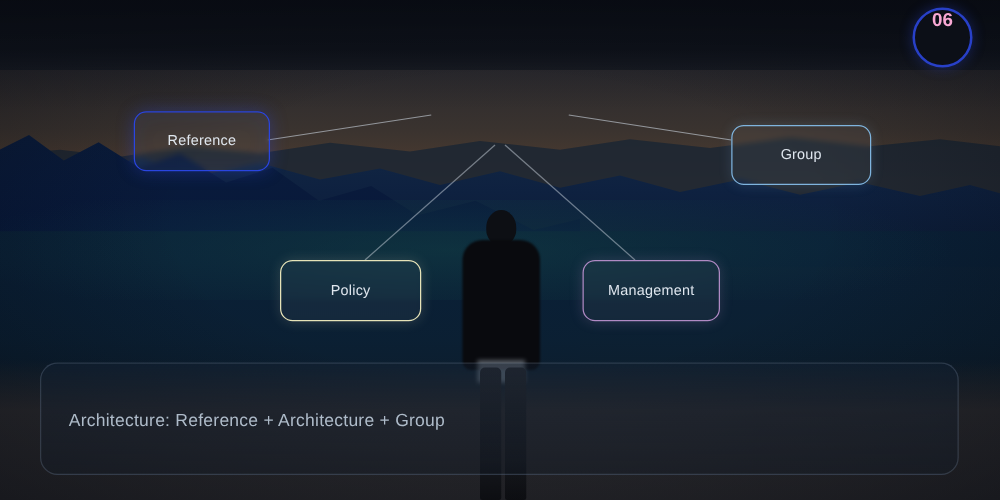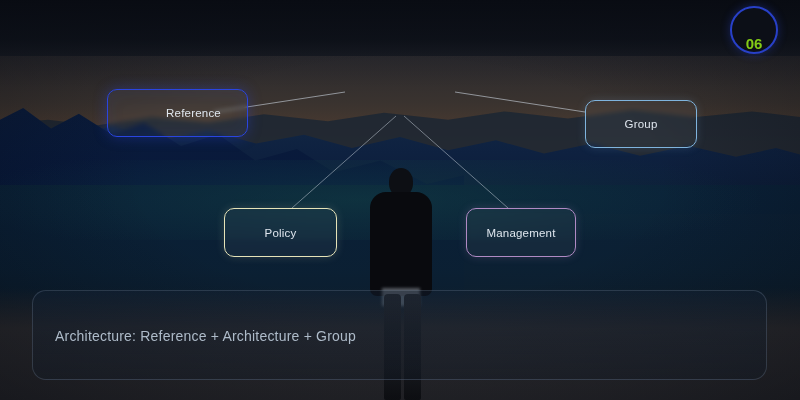--- a/index.html
+++ b/index.html
@@ -151,22 +151,22 @@
     color: #d6dde6;
     font-size: 13.5px;
     letter-spacing: .25px;
   }
   .page-badge {
     position: absolute; right: 22px; top: 6px;
     width: 44px; height: 44px;
     border-radius: 50%;
     border: 2px solid #2840c8;
     background: #0c0f17;
-    display: flex; align-items: flex-end; justify-content: center;
-    color: #84cc16;
+    display: flex; align-items: flex-start; justify-content: center;
+    color: #f9a8d4;
     font-size: 15px;
     font-weight: bold;
     box-shadow: 0 0 10px rgba(40,64,200,.4);
   }
 
   
   .diagram { position: absolute; inset: 0; z-index: 5; }
   .edges { position: absolute; inset: 0; }
 
   .node {
@@ -181,21 +181,20 @@
   }
   .node-architecture {
     left: 345px; top: 68px; width: 110px; height: 48px;
     border: 1.6px solid #4fc9a8;
     box-shadow: 0 0 12px rgba(79,201,168,.22), inset 0 0 18px rgba(79,201,168,.05);
   }
   .node-reference {
     left: 107px; top: 89px; width: 107px; height: 46px;
     border: 1.6px solid #2a45e0;
     box-shadow: 0 0 14px rgba(42,69,224,.35), inset 0 0 18px rgba(42,69,224,.08);
-    padding-left: 32px;
   }
   .node-group {
     left: 585px; top: 100px; width: 110px; height: 46px;
     border: 1.6px solid #7fb4de;
     box-shadow: 0 0 10px rgba(127,180,222,.18);
   }
   .node-policy {
     left: 224px; top: 208px; width: 111px; height: 47px;
     border: 1.6px solid #e6e3b8;
     box-shadow: 0 0 10px rgba(230,227,184,.16);

